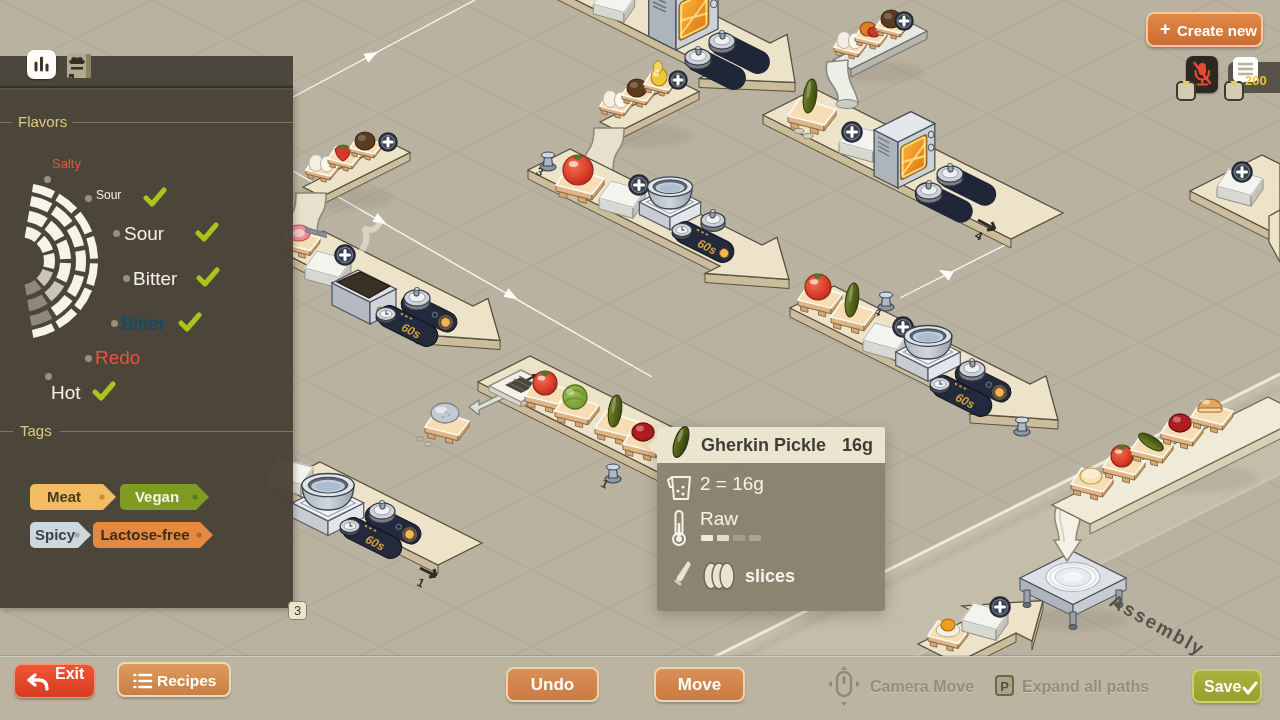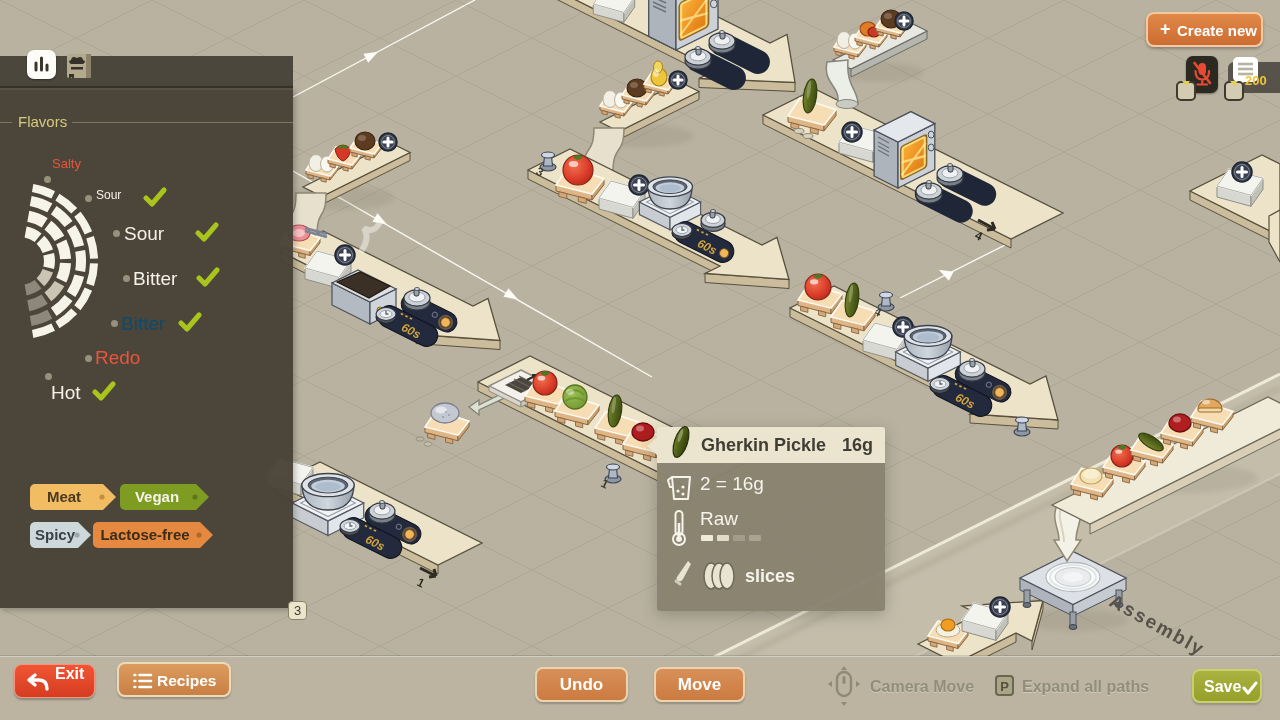--- a/index.html
+++ b/index.html
@@ -1024,20 +1024,25 @@
         <path d="M3,12 l6,6 L21,4" stroke="#a9c41d" stroke-width="5" fill="none" stroke-linecap="round" stroke-linejoin="round"></path>
       </svg>
   <span class="abs" style="left:95px;top:291px;font-size:19px;color:#e8543c;">Redo</span>
   <div class="abs" style="left:85px;top:299px;width:7px;height:7px;border-radius:50%;background:#97907c;"></div>
   <span class="abs" style="left:51px;top:326px;font-size:19px;color:#f3f1e8;">Hot</span>
   <div class="abs" style="left:45px;top:317px;width:7px;height:7px;border-radius:50%;background:#97907c;"></div>
   <svg class="abs" style="left:92px;top:324px" width="24" height="22" viewBox="0 0 24 22">
         <path d="M3,12 l6,6 L21,4" stroke="#a9c41d" stroke-width="5" fill="none" stroke-linecap="round" stroke-linejoin="round"></path>
       </svg>
 
+  <div class="abs" style="left:0;top:365px;width:293px;height:20px;">
+    <div class="abs" style="left:0;top:10px;width:13px;height:1px;background:#80785c;"></div>
+    <span class="abs" style="left:20px;top:1px;font-size:15px;color:#d9c97f;">Tags</span>
+    <div class="abs" style="left:60px;top:10px;width:233px;height:1px;background:#80785c;"></div>
+  </div>
 
   <svg class="abs" style="left:30px;top:428px" width="87" height="26" viewBox="0 0 87 26">
     <path d="M5,0 h68 l13,13 -13,13 h-68 a5,5 0 0 1 -5,-5 v-16 a5,5 0 0 1 5,-5 z" fill="#f2bc62"></path>
     <circle cx="72" cy="13" r="2.6" fill="#c28f3c"></circle>
     <text x="34" y="18" font-size="15" font-weight="bold" fill="#4a3a20" text-anchor="middle" font-family="Liberation Sans, sans-serif">Meat</text>
   </svg>
 
   <svg class="abs" style="left:120px;top:428px" width="90" height="26" viewBox="0 0 90 26">
     <path d="M5,0 h71 l13,13 -13,13 h-71 a5,5 0 0 1 -5,-5 v-16 a5,5 0 0 1 5,-5 z" fill="#7e9c22"></path>
     <circle cx="75" cy="13" r="2.6" fill="#5e761a"></circle>
@@ -1109,21 +1114,21 @@
           <path d="M6.5,8 h11.5"></path>
           <path d="M6.5,14 h11.5"></path>
           <path d="M1.5,2 h0.8"></path>
           <path d="M1.5,8 h0.8"></path>
           <path d="M1.5,14 h0.8"></path>
         </g>
   </svg>
   <span class="abs" style="left:38px;top:8px;font-size:15.5px;font-weight:bold;color:#fff;">Recipes</span>
 </div>
 
-<div class="abs" style="left:535px;top:667px;width:93px;height:35px;background:linear-gradient(#d89058,#cb7b41);border:2px solid #ecd3ae;border-radius:8px;box-shadow:0 2px 2px rgba(0,0,0,.2);text-align:center;">
+<div class="abs" style="left:506px;top:667px;width:93px;height:35px;background:linear-gradient(#d89058,#cb7b41);border:2px solid #ecd3ae;border-radius:8px;box-shadow:0 2px 2px rgba(0,0,0,.2);text-align:center;">
   <span style="font-size:17px;font-weight:bold;color:#fff;line-height:32px;">Undo</span>
 </div>
 
 <div class="abs" style="left:654px;top:667px;width:91px;height:35px;background:linear-gradient(#d89058,#cb7b41);border:2px solid #ecd3ae;border-radius:8px;box-shadow:0 2px 2px rgba(0,0,0,.2);text-align:center;">
   <span style="font-size:17px;font-weight:bold;color:#fff;line-height:32px;">Move</span>
 </div>
 
 <svg class="abs" style="left:824px;top:664px" width="40" height="44" viewBox="0 0 40 44">
   <rect x="13" y="8" width="14" height="24" rx="7" fill="none" stroke="#8f8a76" stroke-width="2.4"></rect>
   <rect x="18.5" y="12" width="3" height="8" rx="1.5" fill="#8f8a76"></rect>

